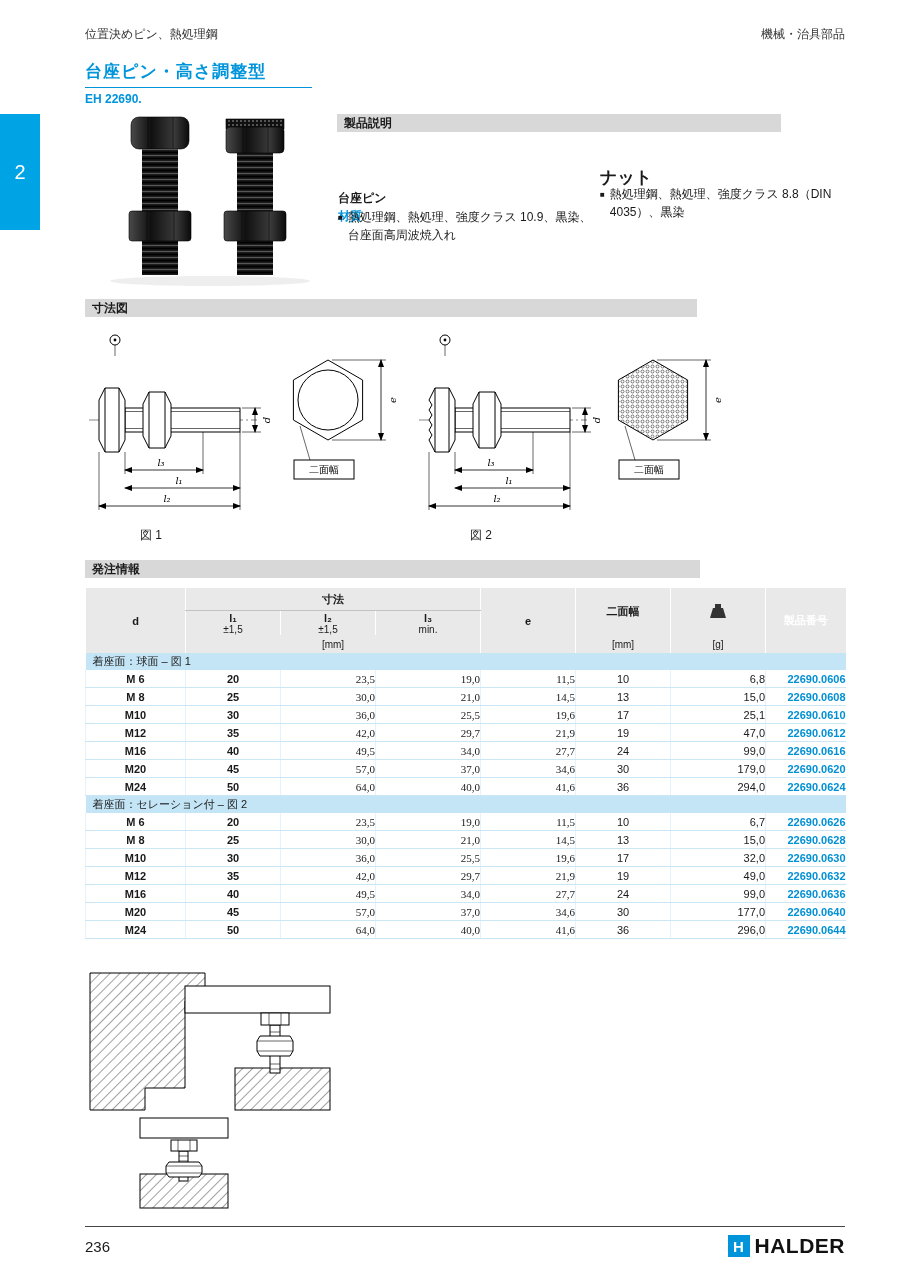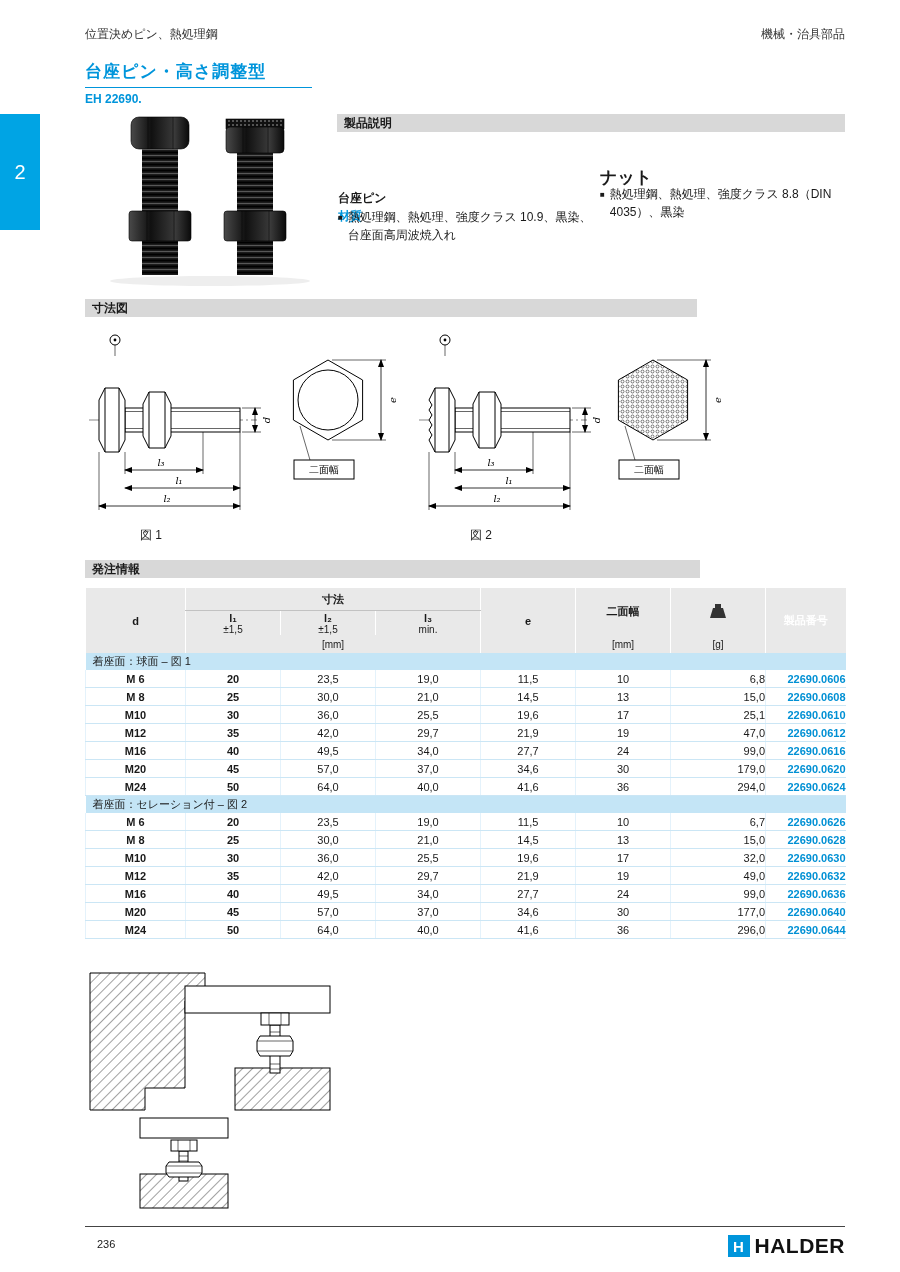--- a/index.html
+++ b/index.html
@@ -11,21 +11,21 @@
   .title { position:absolute; left:85px; top:60px; font-size:17px; font-weight:bold;
            color:#0095DB; letter-spacing:1px; border-bottom:1px solid #0095DB;
            padding:0 46px 4px 0; }
   .code  { position:absolute; left:85px; top:92px; font-size:12px; font-weight:bold; color:#0095DB; }
 
   .side-tab { position:absolute; left:0; top:114px; width:40px; height:116px; background:#00A4E4;
               color:#fff; font-size:20px; display:flex; align-items:center; justify-content:center; }
 
   .bar { position:absolute; background:#D8D8D8; height:18px; line-height:18px;
          font-size:12px; font-weight:bold; padding-left:7px; box-sizing:border-box; }
-  .bar-desc  { left:337px; top:114px; width:508px; }
+  .bar-desc  { left:337px; top:114px; width:444px; }
   .bar-dim   { left:85px;  top:299px; width:612px; }
   .bar-order { left:85px;  top:560px; width:615px; }
   .bar-app   { left:85px;  top:940px; width:760px; }
 
   .desc-text   { position:absolute; left:338px; top:141px; width:500px; font-size:12px; }
   .mat-head    { position:absolute; left:338px; top:166px; font-size:12px; font-weight:bold; color:#0095DB;margin-top:42px; }
   .pin-head    { position:absolute; left:338px; top:190px; font-size:12px; font-weight:bold; }
   .nut-head    { position:absolute; left:600px; top:166px; font-size:17px; font-weight:bold; }
   .bullet      { position:absolute; font-size:12px; line-height:1.5; display:flex; }
   .bullet .sq  { font-size:8px; margin:4px 5px 0 0; }
@@ -54,31 +54,31 @@
   table.order tr.h1 th { height:22px; }
   table.order tr.h2 th { height:24px; }
   table.order tr.h3 th { height:18px; font-weight:normal; font-size:10px; }
   th.grp { border-bottom:1px solid #c2c2c2; }
   th .tol { font-weight:normal; font-size:10px; }
   th.part { background:#2EA8DF; color:#fff; }
   table.order td { height:17px; padding:0; border-bottom:1px solid #CBE6F5;
                    border-left:1px solid #E4F2FB; }
   td.c0 { text-align:center; font-weight:bold; border-left:none; }
   td.c1 { text-align:center; font-weight:bold; }
-  td.c2, td.c3, td.c4 { text-align:center; padding-right:30px; }
+  td.c2, td.c3, td.c4 { text-align:right; padding-right:30px;font-family:Liberation Serif, serif; }
   td.c5 { text-align:center; }
   td.c6 { text-align:right; padding-right:34px; }
   td.c7 { text-align:right; padding-right:8px; color:#0090D4; font-weight:bold; }
   tr.band-row td { background:#C4E5F6; text-align:left; padding-left:7px; border-left:none;
                    border-bottom:none; }
 
   .app-drawing { position:absolute; left:85px; top:968px; }
 
   .footer-line { position:absolute; left:85px; top:1226px; width:760px; border-top:1px solid #444; }
-  .page-num { position:absolute; left:97px; top:1238px; font-size:11px; }
+  .page-num { position:absolute; left:85px; top:1238px; font-size:15px; }
   .logo { position:absolute; right:55px; top:1234px; display:flex; align-items:center; }
   .logo-mark { width:22px; height:22px; background:#0095DB; color:#fff; font-weight:bold;
                font-size:15px; display:flex; align-items:center; justify-content:center; margin-right:5px; }
   .logo-text { font-size:21px; font-weight:bold; letter-spacing:0.5px; color:#111; }
 </style>
 </head>
 <body>
 
 <svg width="0" height="0" style="position:absolute">
   <defs>

